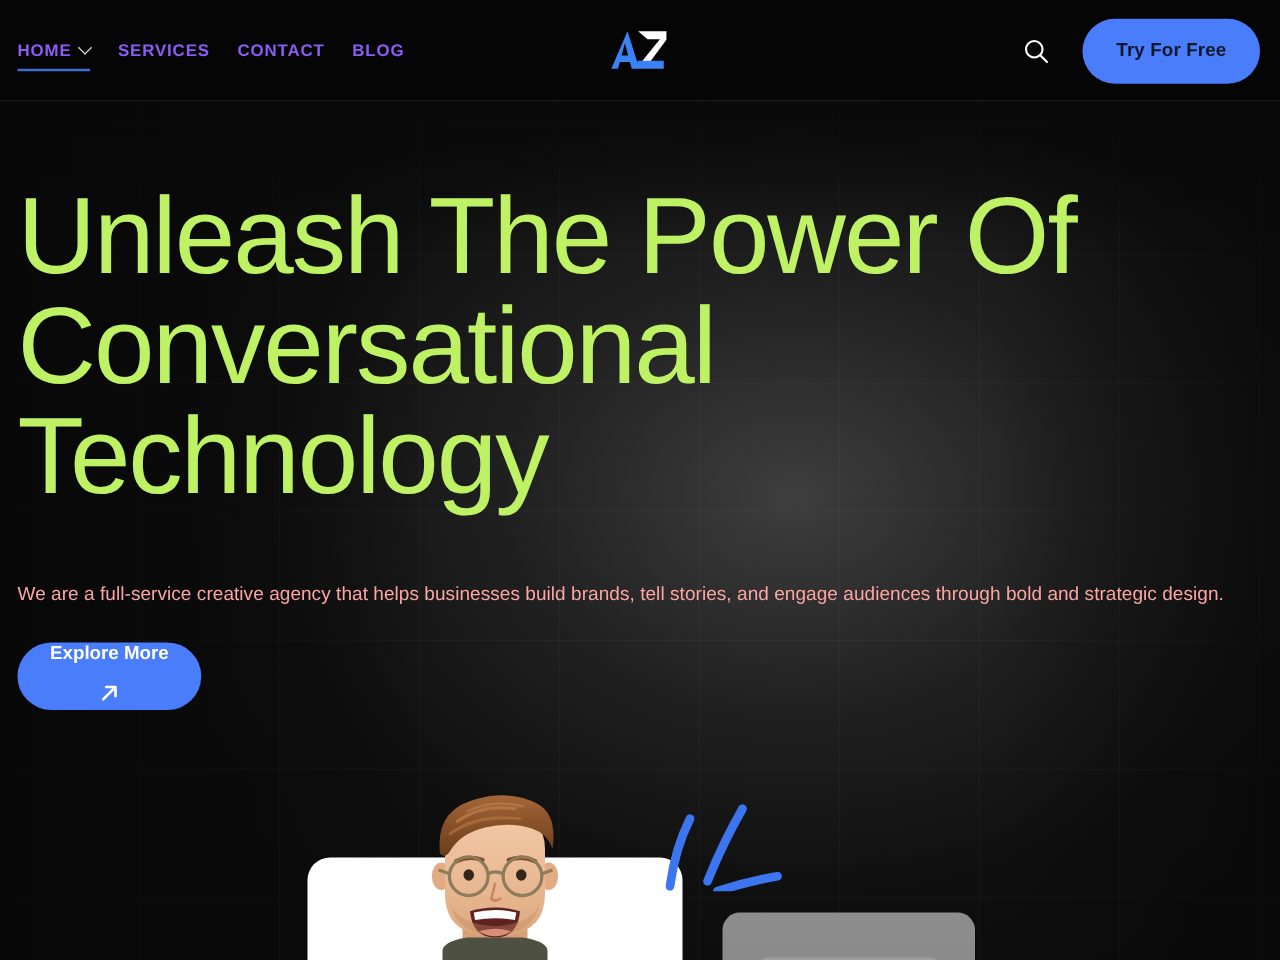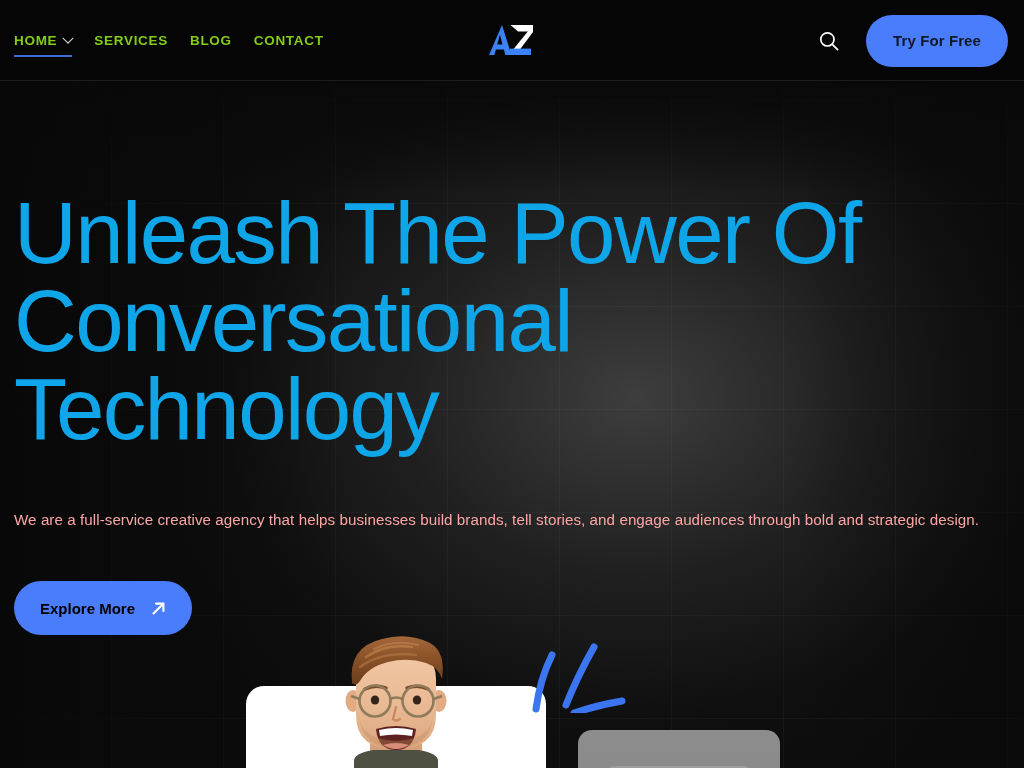--- a/index.html
+++ b/index.html
@@ -24,21 +24,21 @@
 
   #nav {
     position:absolute; left:14px; top:0; height:81px;
     display:flex; align-items:center; gap:22px;
   }
 
   .nav-item {
     position:relative;
     display:flex; align-items:center; gap:5px;
     height:81px;
-    color:#84cc16;
+    color:#8b5cf6;
     font-size:13.5px;
     font-weight:bold;
     letter-spacing:0.7px;
     cursor:pointer;
     user-select:none;
   }
   .nav-label { line-height:1; }
 
   .nav-item.active .nav-underline {
     position:absolute;
@@ -126,51 +126,51 @@
   }
 
   
   #hero-content {
     position:absolute; left:14px; top:64px;
     width:980px;
     z-index:20;
   }
 
   #hero-title {
-    color:#0ea5e9;
+    color:#bef264;
     font-size:87px;
     line-height:88px;
     font-weight:normal;
     letter-spacing:-1.6px;
     max-width:880px;
-    margin-top:44px;
   }
 
   #hero-subtitle {
     margin-top:53px;
     color:#fca5a5;
     font-size:15.2px;
     line-height:27px;
     max-width:975px;
     letter-spacing:0.05px;
   }
 
   #explore-btn {
-    margin-top:48px;
+    margin-top:25px;
     height:54px;
     padding:0 26px;
     border-radius:27px;
     background:#4a7dfc;
-    color:#000000;
+    color:#ffffff;
     font-size:15px;
     font-weight:bold;
     display:inline-flex; align-items:center; gap:16px;
     cursor:pointer;
     border:none;
     font-family:"Liberation Sans", sans-serif;
+    flex-direction:column;
   }
   #explore-btn .arrow-ne { display:inline-flex; align-items:center; }
 
   
   #artwork { position:absolute; left:0; top:0; width:1024px; height:687px; z-index:15; }
 
   #white-card {
     position:absolute;
     left:246px; top:605px;
     width:300px; height:120px;
@@ -222,25 +222,25 @@
         <span class="chev"></span>
         <span class="nav-underline"></span>
       </div>
 
       <div class="nav-item">
         <span class="nav-label">SERVICES</span>
       </div>
 
 
       <div class="nav-item">
+        <span class="nav-label">CONTACT</span>
+      </div>
+
+      <div class="nav-item">
         <span class="nav-label">BLOG</span>
-      </div>
-
-      <div class="nav-item">
-        <span class="nav-label">CONTACT</span>
       </div>
 
     </div>
 
     <div id="logo">
       <svg width="48" height="34" viewBox="0 0 48 34">
 
         <path d="M13.0 2 L22.5 32 L16.4 32 L14.9 26.6 L6.9 26.6 L5.4 32 L0 32 Z
                  M10.9 11.5 L8.3 21.4 L13.5 21.4 Z" fill="#3b82f6"></path>
 

